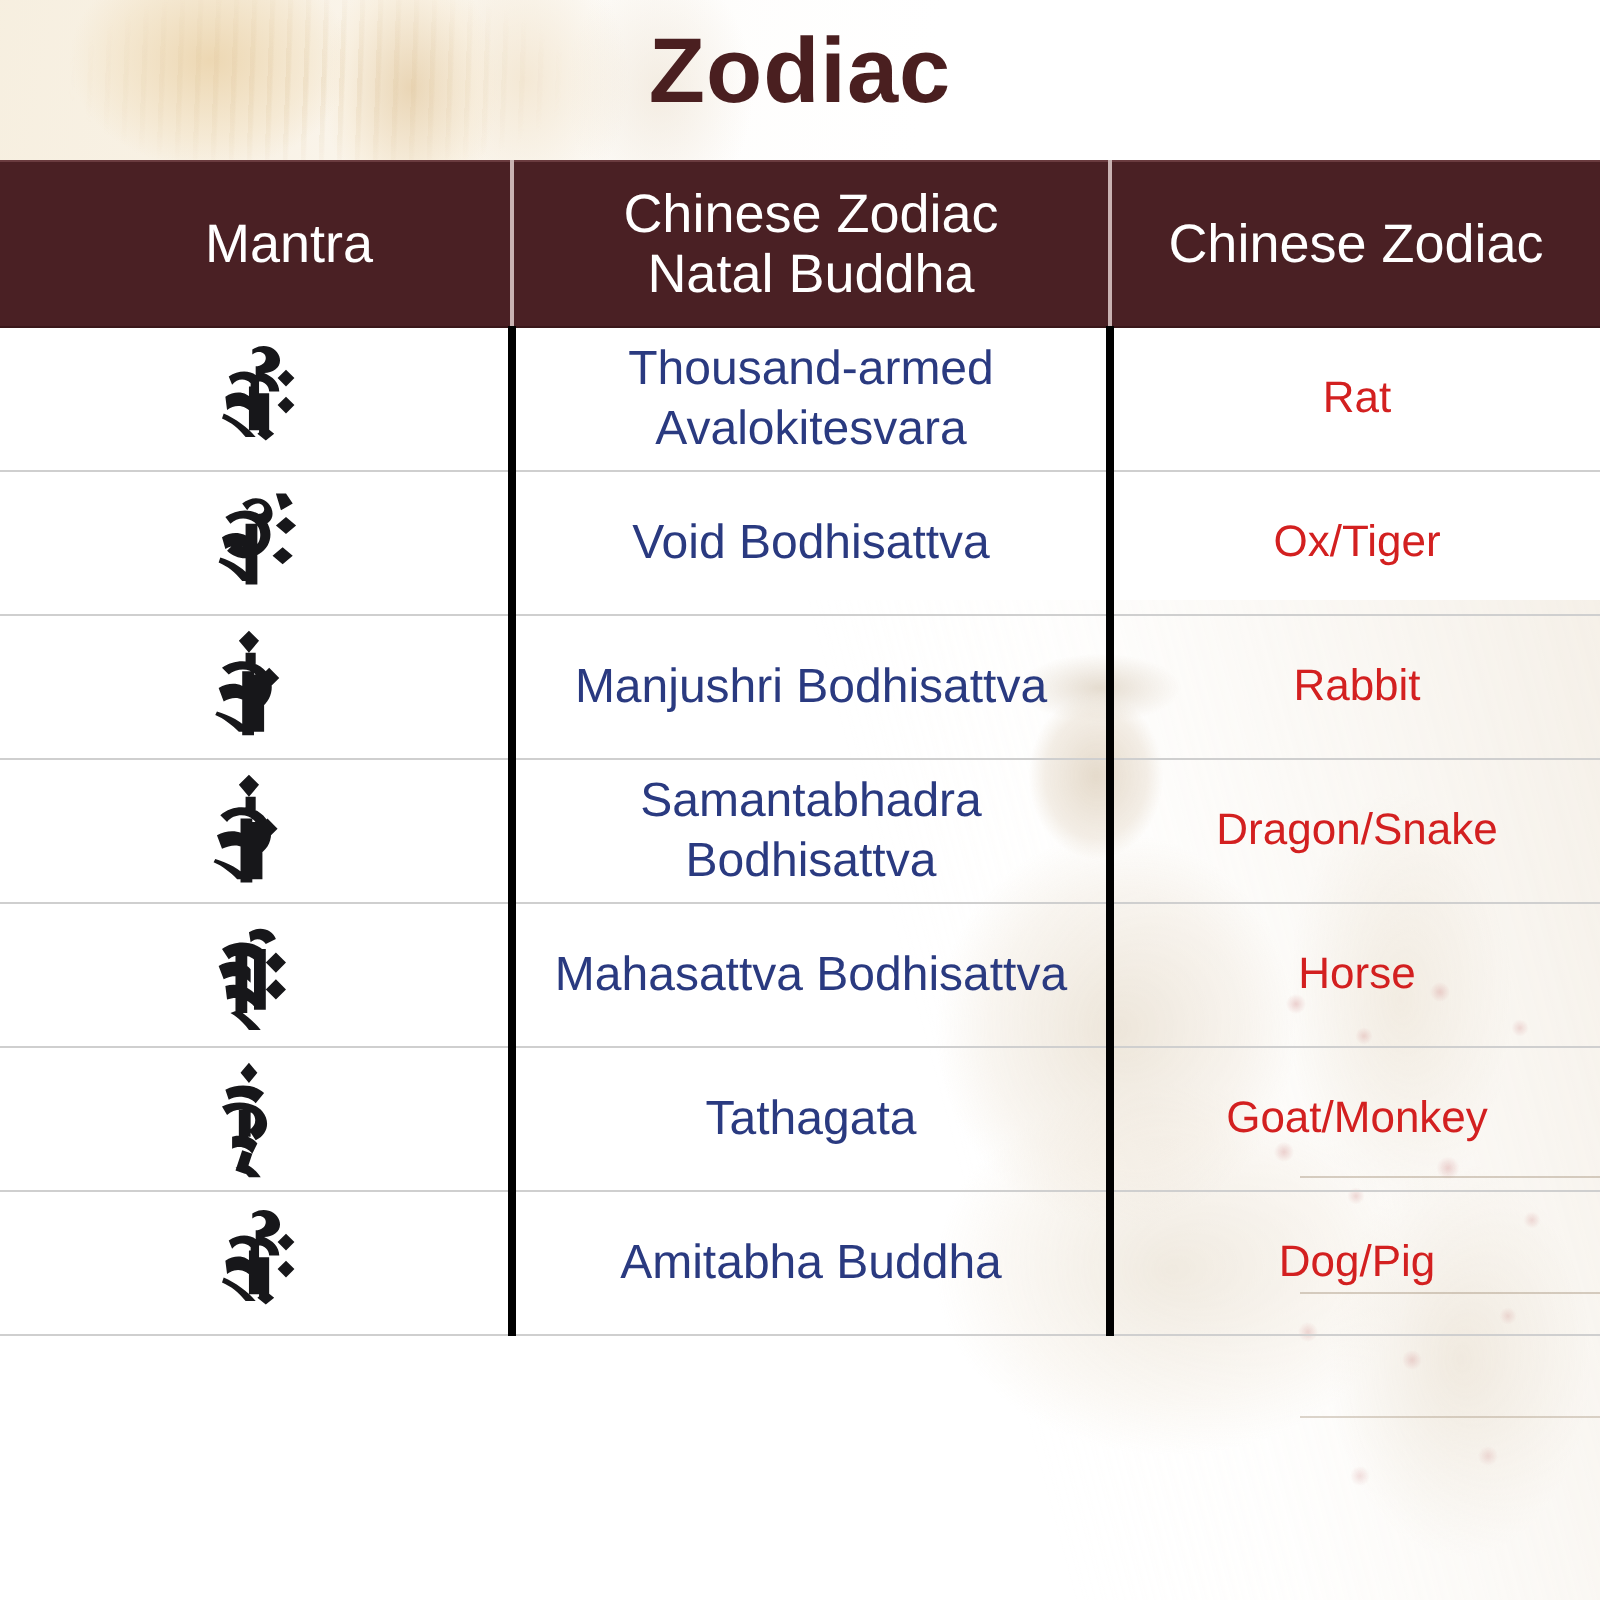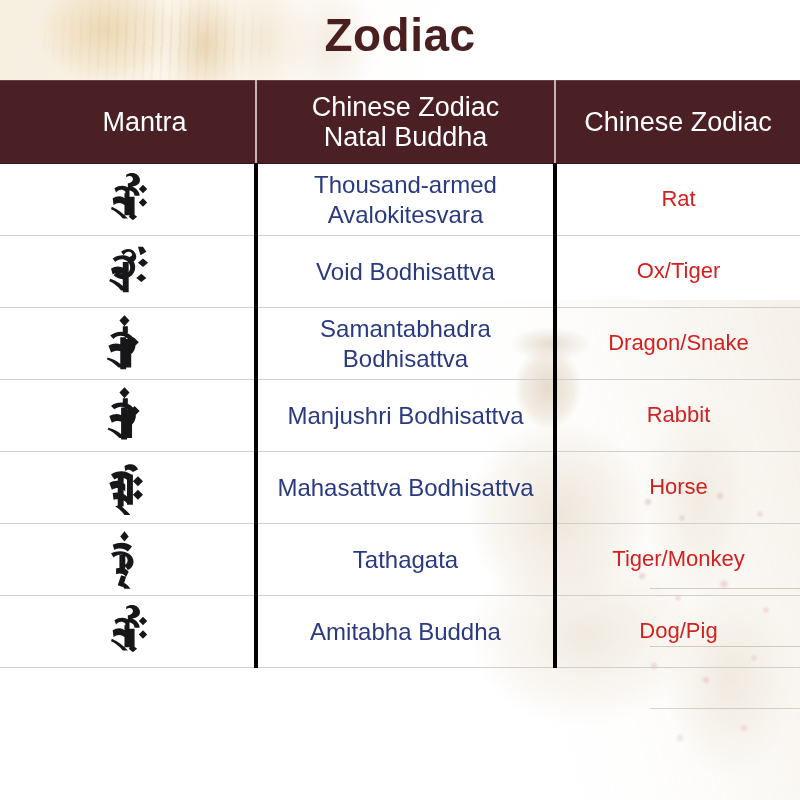--- a/index.html
+++ b/index.html
@@ -221,62 +221,62 @@
                 <path d="M24 14 C30 9 38 10 41 16 C44 22 40 27 34 27 L34 20 C37 20 38 17 36 15 C34 13 29 14 27 18 Z M14 22 C22 16 33 17 38 24 C43 31 41 40 34 44 C28 48 20 47 15 42 L20 37 C24 41 30 41 33 38 C36 34 35 28 31 25 C27 22 21 22 17 26 Z M26 26 L33 26 L33 62 L26 62 Z M12 34 C18 30 25 31 29 35 L29 43 C25 38 19 38 14 41 Z M11 46 C18 48 26 53 31 60 L24 60 C20 55 15 51 10 49 Z M44 8 L50 8 L54 14 L47 18 Z M50 22 L56 27 L50 32 L44 27 Z M48 40 L54 45 L48 50 L42 45 Z"></path>
               </svg></span></td>
           <td class="col-buddha">
             <div class="buddha-text">Void Bodhisattva</div>
           </td>
           <td class="col-sign">
             <div class="sign-text">Ox/Tiger</div>
           </td>
         </tr>
         <tr>
+          <td class="col-mantra"><span class="mantra-glyph" aria-label="siddham-seed-syllable-man"><svg viewBox="0 0 62 76" xmlns="http://www.w3.org/2000/svg">
+                <path d="M28 4 L34 10 L28 17 L22 10 Z M26 17 L32 17 L32 24 L26 24 Z M12 26 C20 20 32 21 38 28 C44 35 42 45 35 50 L30 44 C35 41 36 34 32 30 C28 26 21 26 16 30 Z M24 28 L31 28 L31 66 L24 66 Z M10 38 C17 34 24 35 28 40 L28 48 C24 43 18 43 13 46 Z M31 30 L37 30 L37 64 L31 64 Z M9 52 C16 54 24 58 29 64 L22 64 C18 60 13 56 8 54 Z M40 26 L46 32 L40 38 L34 32 Z"></path>
+              </svg></span></td>
+          <td class="col-buddha">
+            <div class="buddha-text">Manjushri Bodhisattva</div>
+          </td>
+          <td class="col-sign">
+            <div class="sign-text">Rabbit</div>
+          </td>
+        </tr>
+        <tr>
           <td class="col-mantra"><span class="mantra-glyph" aria-label="siddham-seed-syllable-an"><svg viewBox="0 0 62 76" xmlns="http://www.w3.org/2000/svg">
                 <path d="M28 4 L34 10 L28 17 L22 10 Z M26 17 L32 17 L32 25 L26 25 Z M11 28 C19 21 32 22 38 30 C44 38 41 48 33 52 L29 45 C34 42 35 35 31 31 C27 27 19 27 15 32 Z M23 30 L30 30 L30 68 L23 68 Z M9 40 C16 36 24 37 28 42 L28 50 C24 45 18 45 12 48 Z M30 32 L36 32 L36 66 L30 66 Z M8 54 C15 56 23 60 28 66 L21 66 C17 62 12 58 7 56 Z M39 30 L45 36 L39 42 L33 36 Z"></path>
               </svg></span></td>
           <td class="col-buddha">
             <div class="buddha-text">Samantabhadra</div>
             <div class="buddha-text">Bodhisattva</div>
           </td>
           <td class="col-sign">
             <div class="sign-text">Dragon/Snake</div>
           </td>
         </tr>
         <tr>
-          <td class="col-mantra"><span class="mantra-glyph" aria-label="siddham-seed-syllable-man"><svg viewBox="0 0 62 76" xmlns="http://www.w3.org/2000/svg">
-                <path d="M28 4 L34 10 L28 17 L22 10 Z M26 17 L32 17 L32 24 L26 24 Z M12 26 C20 20 32 21 38 28 C44 35 42 45 35 50 L30 44 C35 41 36 34 32 30 C28 26 21 26 16 30 Z M24 28 L31 28 L31 66 L24 66 Z M10 38 C17 34 24 35 28 40 L28 48 C24 43 18 43 13 46 Z M31 30 L37 30 L37 64 L31 64 Z M9 52 C16 54 24 58 29 64 L22 64 C18 60 13 56 8 54 Z M40 26 L46 32 L40 38 L34 32 Z"></path>
-              </svg></span></td>
-          <td class="col-buddha">
-            <div class="buddha-text">Manjushri Bodhisattva</div>
-          </td>
-          <td class="col-sign">
-            <div class="sign-text">Rabbit</div>
-          </td>
-        </tr>
-        <tr>
           <td class="col-mantra"><span class="mantra-glyph" aria-label="siddham-seed-syllable-sa"><svg viewBox="0 0 62 76" xmlns="http://www.w3.org/2000/svg">
                 <path d="M28 12 C34 8 42 10 44 16 L38 19 C36 16 32 15 29 18 Z M12 22 C20 16 32 17 38 24 L33 30 C29 25 21 24 16 28 Z M20 24 L27 24 L27 60 L20 60 Z M31 22 L38 22 L38 58 L31 58 Z M10 32 C17 28 25 29 29 34 L29 42 C25 37 18 37 13 40 Z M14 44 C20 42 27 44 31 48 L31 56 C27 51 20 50 15 52 Z M22 58 C27 62 32 66 35 70 L28 70 C25 66 21 62 17 60 Z M44 24 L50 30 L44 36 L38 30 Z M44 40 L50 46 L44 52 L38 46 Z"></path>
               </svg></span></td>
           <td class="col-buddha">
             <div class="buddha-text">Mahasattva Bodhisattva</div>
           </td>
           <td class="col-sign">
             <div class="sign-text">Horse</div>
           </td>
         </tr>
         <tr>
           <td class="col-mantra"><span class="mantra-glyph" aria-label="siddham-seed-syllable-vam"><svg viewBox="0 0 62 76" xmlns="http://www.w3.org/2000/svg">
                 <path d="M28 4 L33 10 L28 16 L23 10 Z M14 20 C22 16 32 17 37 22 L32 28 C28 24 21 23 16 26 Z M12 30 C20 26 31 27 36 33 C41 39 39 47 32 50 L28 44 C32 42 33 37 30 34 C26 31 19 31 15 35 Z M22 32 L29 32 L29 48 L22 48 Z M18 48 C24 46 30 48 33 52 L30 58 C27 54 22 53 18 55 Z M24 56 L30 58 L26 70 L20 68 Z M26 64 C30 66 33 69 35 72 L28 72 C26 69 23 67 20 66 Z"></path>
               </svg></span></td>
           <td class="col-buddha">
             <div class="buddha-text">Tathagata</div>
           </td>
           <td class="col-sign">
-            <div class="sign-text">Tiger/Monkey</div>
+            <div class="sign-text">Goat/Monkey</div>
           </td>
         </tr>
         <tr>
           <td class="col-mantra"><span class="mantra-glyph" aria-label="siddham-seed-syllable-hrih-2"><svg viewBox="0 0 62 76" xmlns="http://www.w3.org/2000/svg">
                 <path d="M30 8 C36 4 44 6 46 12 C48 18 43 22 37 22 C42 24 46 28 46 33 L40 33 C40 29 36 26 32 27 L32 18 C35 18 38 16 38 13 C38 10 34 8 30 11 Z M16 24 C22 20 30 20 34 25 L34 34 L29 34 L29 28 C26 25 21 25 18 29 Z M28 30 L34 30 L34 56 L28 56 Z M34 34 L40 34 L40 58 L34 58 Z M14 36 C20 32 27 33 30 38 L30 46 C26 41 20 40 15 44 Z M13 46 C20 49 27 54 32 60 L26 60 C22 55 17 51 12 49 Z M38 54 L43 58 L38 62 L33 58 Z M50 20 L55 25 L50 30 L45 25 Z M50 36 L55 41 L50 46 L45 41 Z"></path>
               </svg></span></td>
           <td class="col-buddha">
             <div class="buddha-text">Amitabha Buddha</div>
           </td>
           <td class="col-sign">

